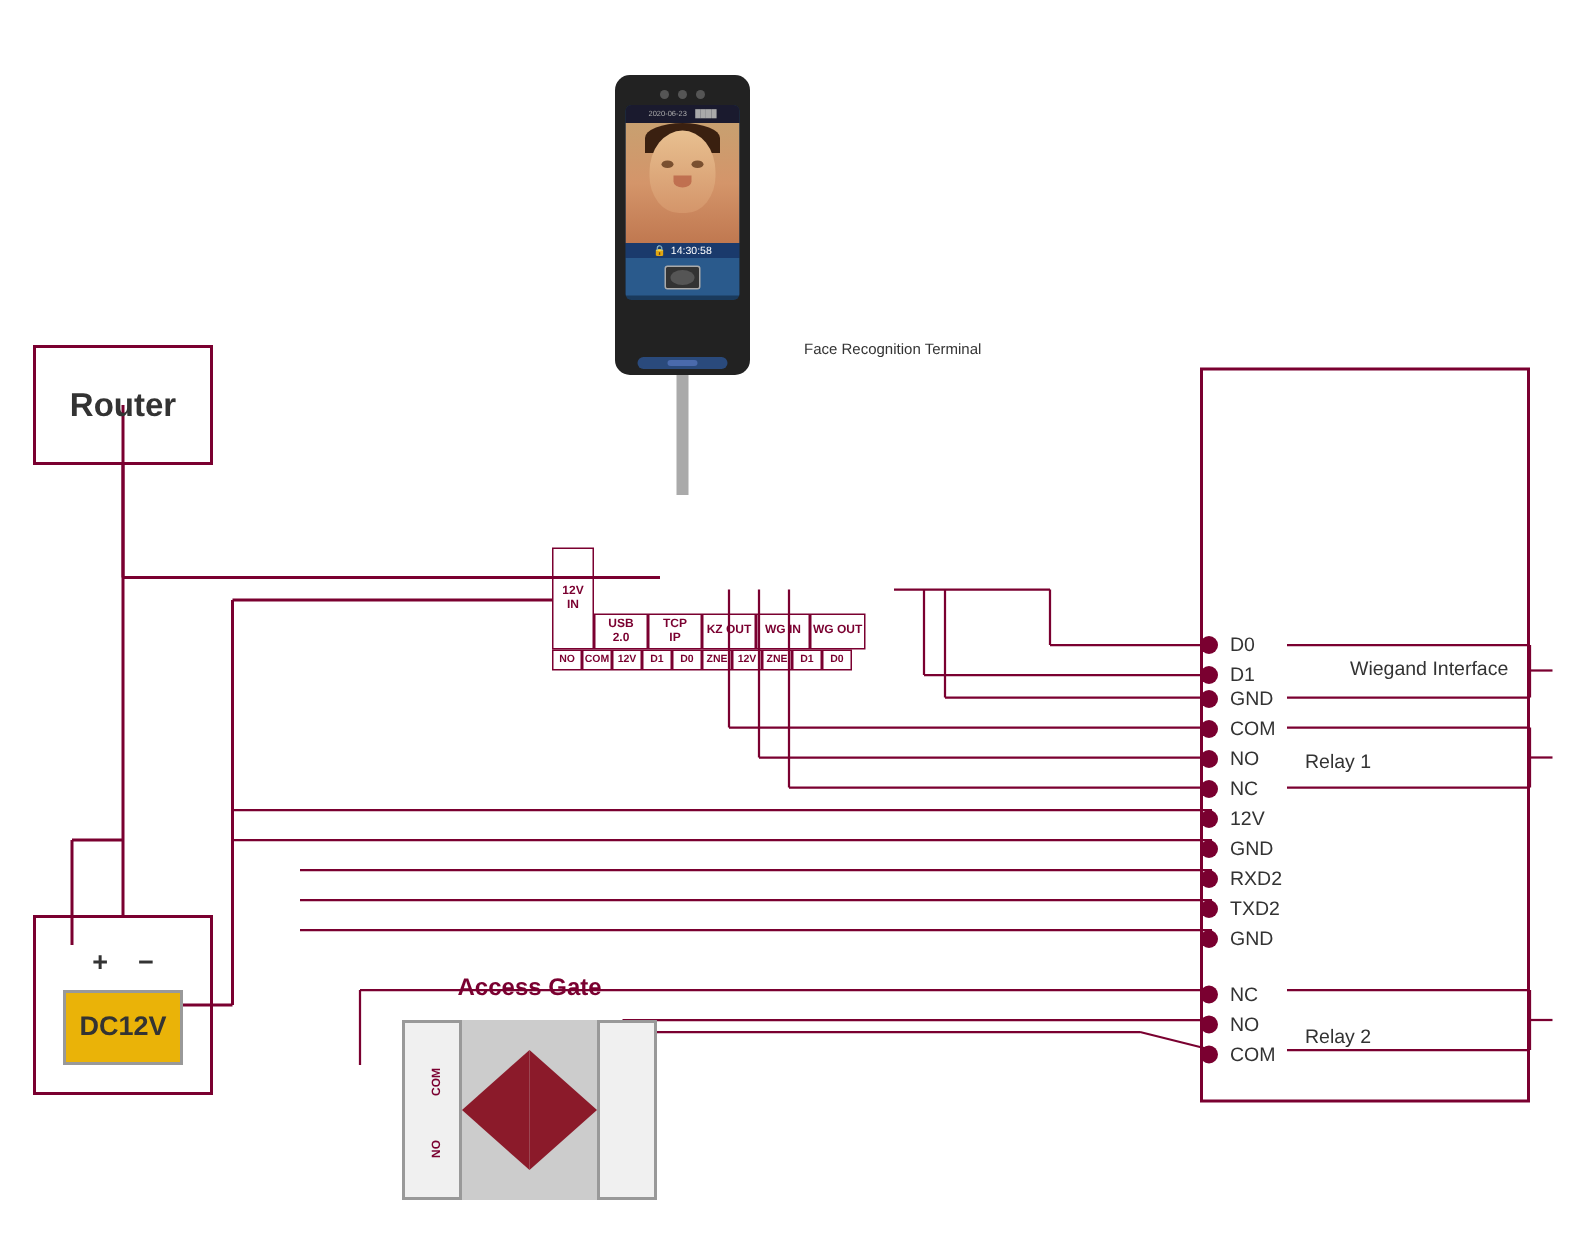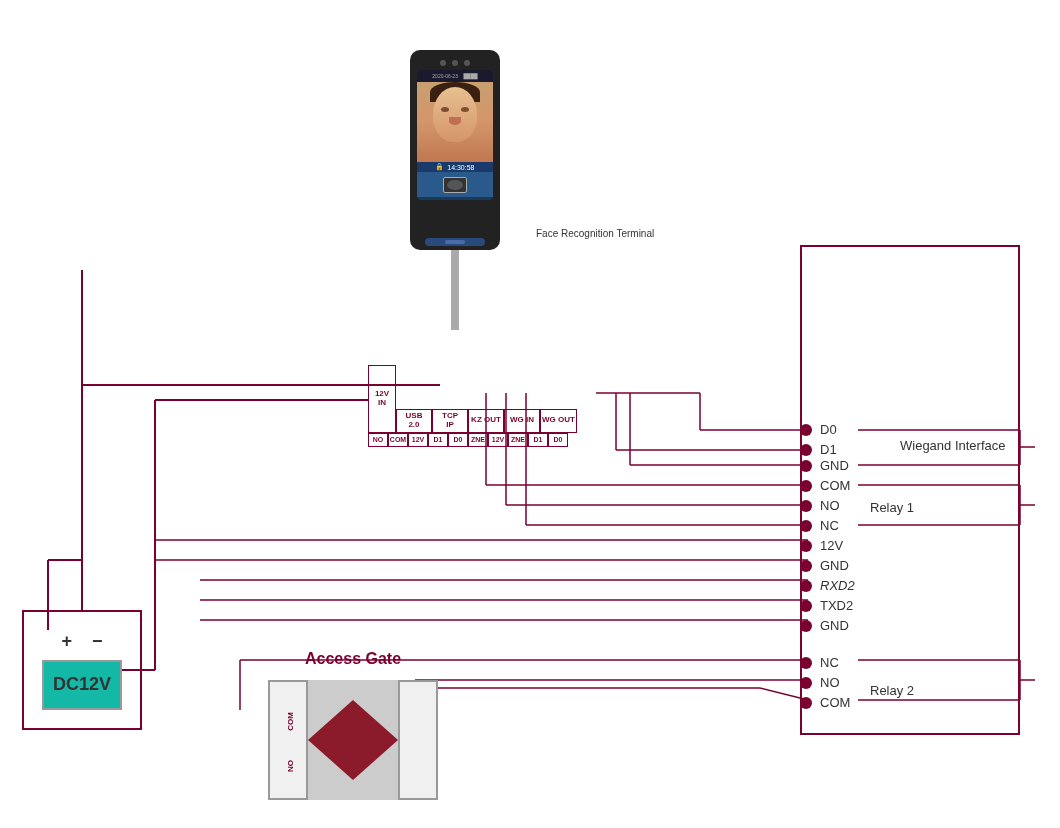--- a/index.html
+++ b/index.html
@@ -385,20 +385,23 @@
     <line x1="858" y1="485" x2="1020" y2="485" stroke="#7a0030" stroke-width="1.5"></line>
     <line x1="858" y1="525" x2="1020" y2="525" stroke="#7a0030" stroke-width="1.5"></line>
     <line x1="1020" y1="505" x2="1035" y2="505" stroke="#7a0030" stroke-width="1.5"></line>
 
     <line x1="1020" y1="660" x2="1020" y2="700" stroke="#7a0030" stroke-width="1.5"></line>
     <line x1="858" y1="660" x2="1020" y2="660" stroke="#7a0030" stroke-width="1.5"></line>
     <line x1="858" y1="700" x2="1020" y2="700" stroke="#7a0030" stroke-width="1.5"></line>
     <line x1="1020" y1="680" x2="1035" y2="680" stroke="#7a0030" stroke-width="1.5"></line>
   </svg>
 
+  <div class="router-box">
+    <span class="router-label">Router</span>
+  </div>
 
   <div class="terminal-device">
     <div class="device-body">
       <div class="device-camera-row">
         <div class="camera-dot"></div>
         <div class="camera-dot"></div>
         <div class="camera-dot"></div>
       </div>
       <div class="device-screen">
         <div style="height:12px;background:#1a1a2e;display:flex;justify-content:center;align-items:center;">
@@ -482,21 +485,21 @@
     <span class="pin-label">NC</span>
   </div>
   <div class="pin-row" style="top:538px;">
     <div class="pin-dot"></div>
     <span class="pin-label">12V</span>
   </div>
   <div class="pin-row" style="top:558px;">
     <div class="pin-dot"></div>
     <span class="pin-label">GND</span>
   </div>
-  <div class="pin-row" style="top:578px;font-style:italic;">
+  <div class="pin-row" style="top:578px;">
     <div class="pin-dot"></div>
     <span class="pin-label">RXD2</span>
   </div>
   <div class="pin-row" style="top:598px;">
     <div class="pin-dot"></div>
     <span class="pin-label">TXD2</span>
   </div>
   <div class="pin-row" style="top:618px;">
     <div class="pin-dot"></div>
     <span class="pin-label">GND</span>
@@ -516,21 +519,21 @@
 
   <div class="bracket-label" style="left:900px;top:438px;">Wiegand Interface</div>
   <div class="bracket-label" style="left:870px;top:500px;">Relay 1</div>
   <div class="bracket-label" style="left:870px;top:683px;">Relay 2</div>
 
   <div class="battery-box">
     <div class="battery-terminals">
       <span class="terminal-plus">+</span>
       <span class="terminal-minus">−</span>
     </div>
-    <div style="width:80px;height:50px;border:2px solid #999;background:#14b8a6;display:flex;align-items:center;justify-content:center;">
+    <div style="width:80px;height:50px;border:2px solid #999;background:#eab308;display:flex;align-items:center;justify-content:center;">
       <span class="battery-label">DC12V</span>
     </div>
   </div>
 
   <div class="access-gate-label">Access Gate</div>
 
   <div class="gate-device">
     <div class="gate-left">
       <div style="position:absolute;left:0;top:0;width:40px;height:120px;display:flex;flex-direction:column;align-items:center;justify-content:space-evenly;">
         <span style="font-size:8px;font-weight:bold;color:#7a0030;writing-mode:vertical-lr;transform:rotate(180deg);">COM</span>

